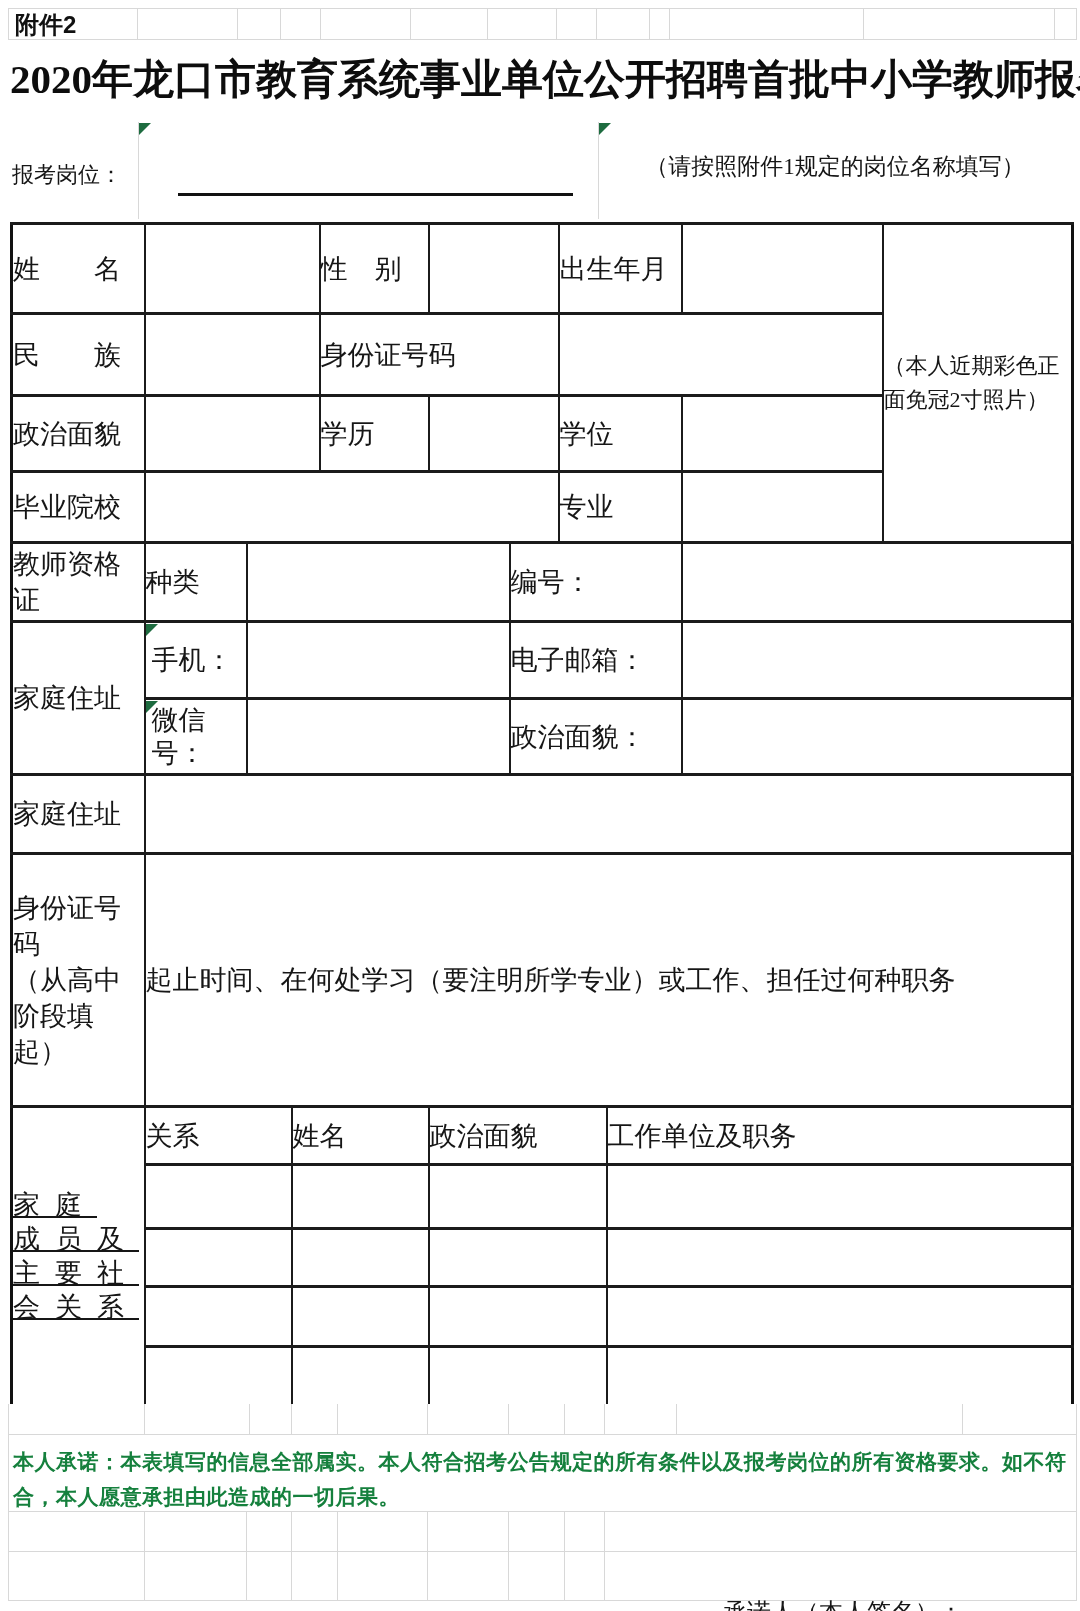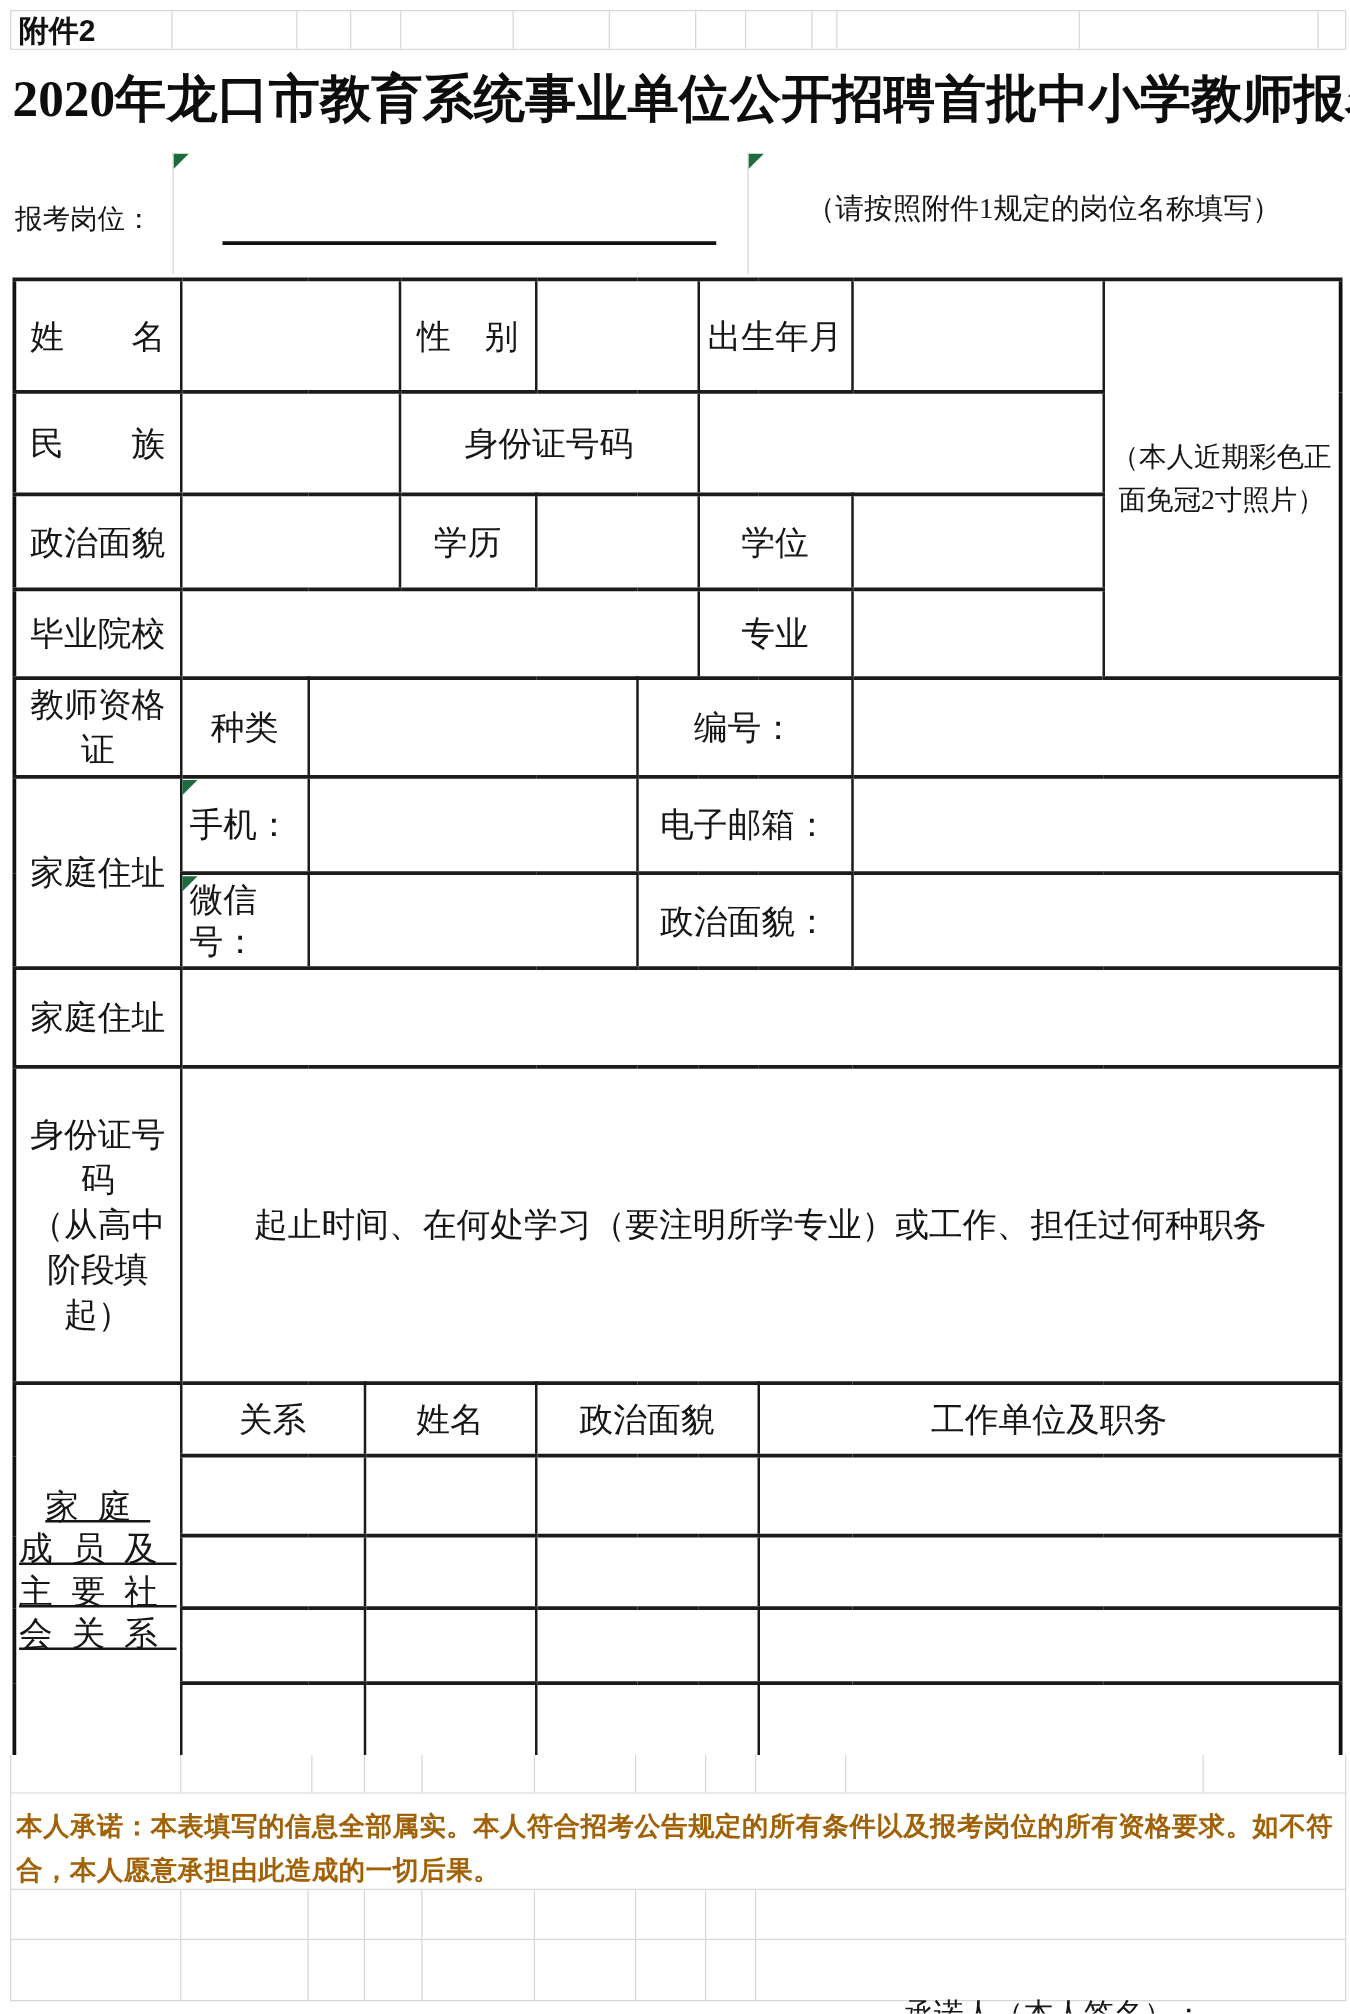--- a/index.html
+++ b/index.html
@@ -20,30 +20,30 @@
   
   .apply-label{position:absolute;left:12px;top:160px;font-size:22px;}
   .apply-underline{position:absolute;left:178px;top:193px;width:395px;height:0;border-top:3px solid #111;}
   .apply-note{position:absolute;left:600px;top:151px;width:470px;text-align:center;font-size:23px;}
   
   .flag{position:absolute;width:0;height:0;border-top:12px solid #1d6b3f;border-right:12px solid transparent;}
   
   .form-table{position:absolute;left:10px;top:222px;width:1061px;border-collapse:collapse;table-layout:fixed;
           border:3px solid #111;font-size:27px;color:#161616;}
   .form-table td{border:2px solid #1b1b1b;border-top-width:3px;border-bottom-width:3px;
-          text-align:center;vertical-align:middle;padding:0;overflow:hidden;}
+          vertical-align:middle;padding:0;overflow:hidden;}
   td.left{text-align:left;padding-left:6px;}
   td.pre{white-space:pre-line;line-height:36px;}
   td.photo{white-space:pre-line;font-size:22px;line-height:34px;}
   td.fam{white-space:pre-line;letter-spacing:15px;line-height:34px;text-decoration:underline;}
   td.hint{font-size:27px;}
   
   .promise{position:absolute;left:13px;top:1444px;width:1060px;
           font-family:"Liberation Sans","DejaVu Sans",sans-serif;font-weight:bold;
-          font-size:21px;line-height:35px;letter-spacing:0.5px;color:#a16207;}
+          font-size:21px;line-height:35px;letter-spacing:0.5px;color:#15803d;}
   .sign-row{position:absolute;left:603px;top:1597px;width:470px;height:36px;
           display:flex;justify-content:flex-end;align-items:flex-start;}
   .sign-label{font-size:24px;line-height:30px;}
   .sign-line{display:inline-block;width:108px;height:26px;border-bottom:2px solid #222;margin-left:2px;}
   .date-line{position:absolute;left:603px;top:1560px;width:470px;text-align:center;font-size:24px;}
 </style>
 </head>
 <body>
 
 <div class="page">

